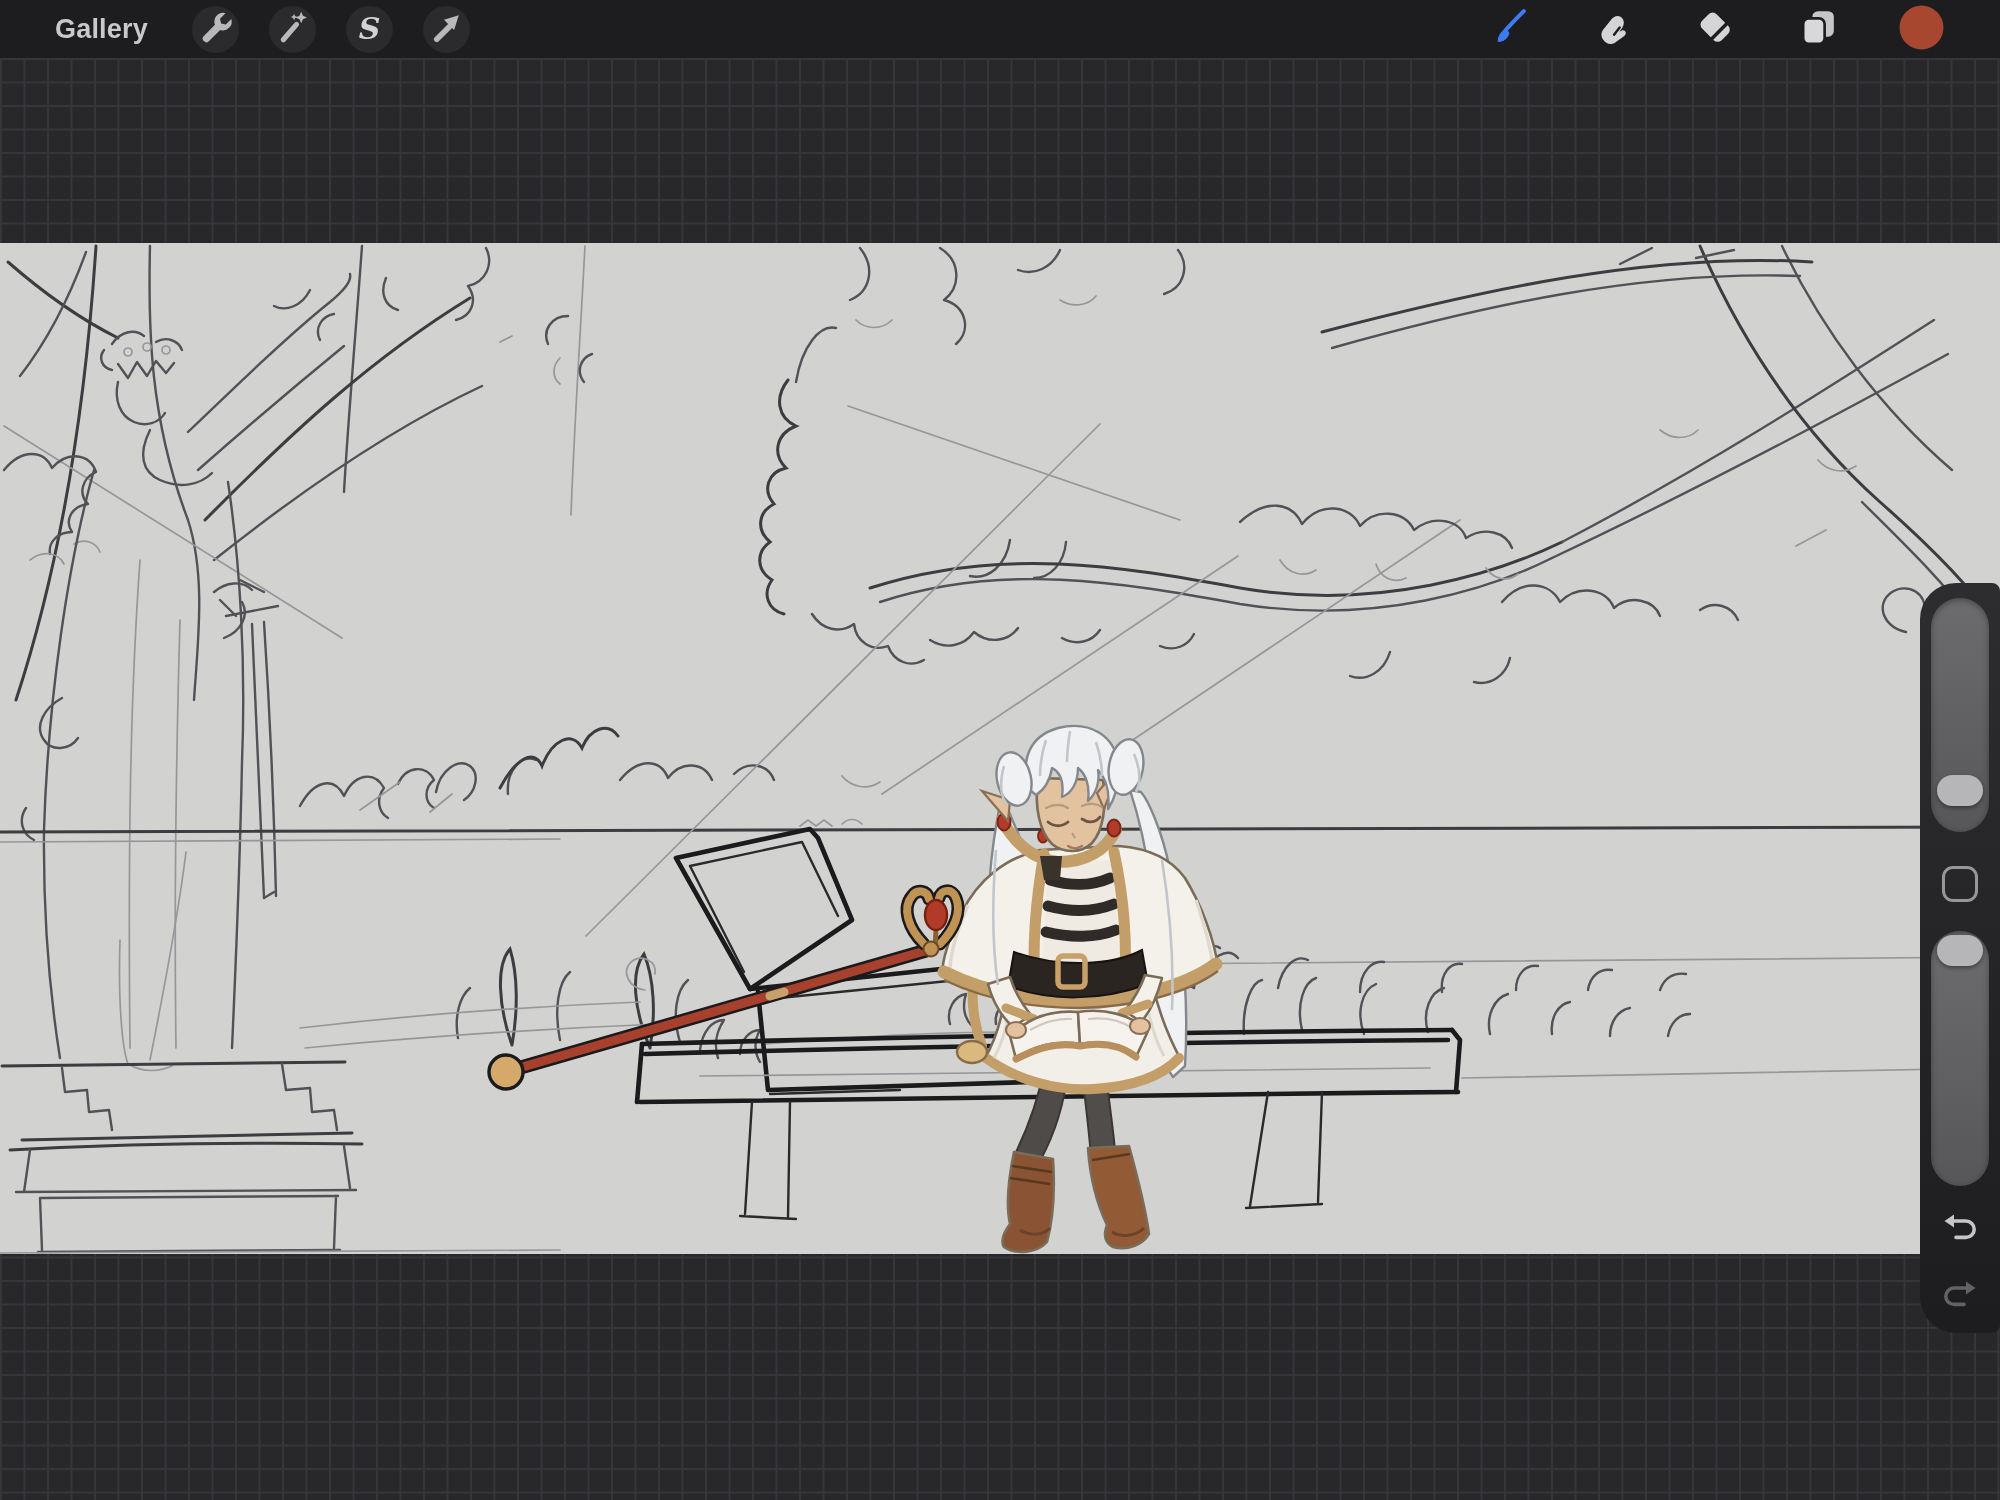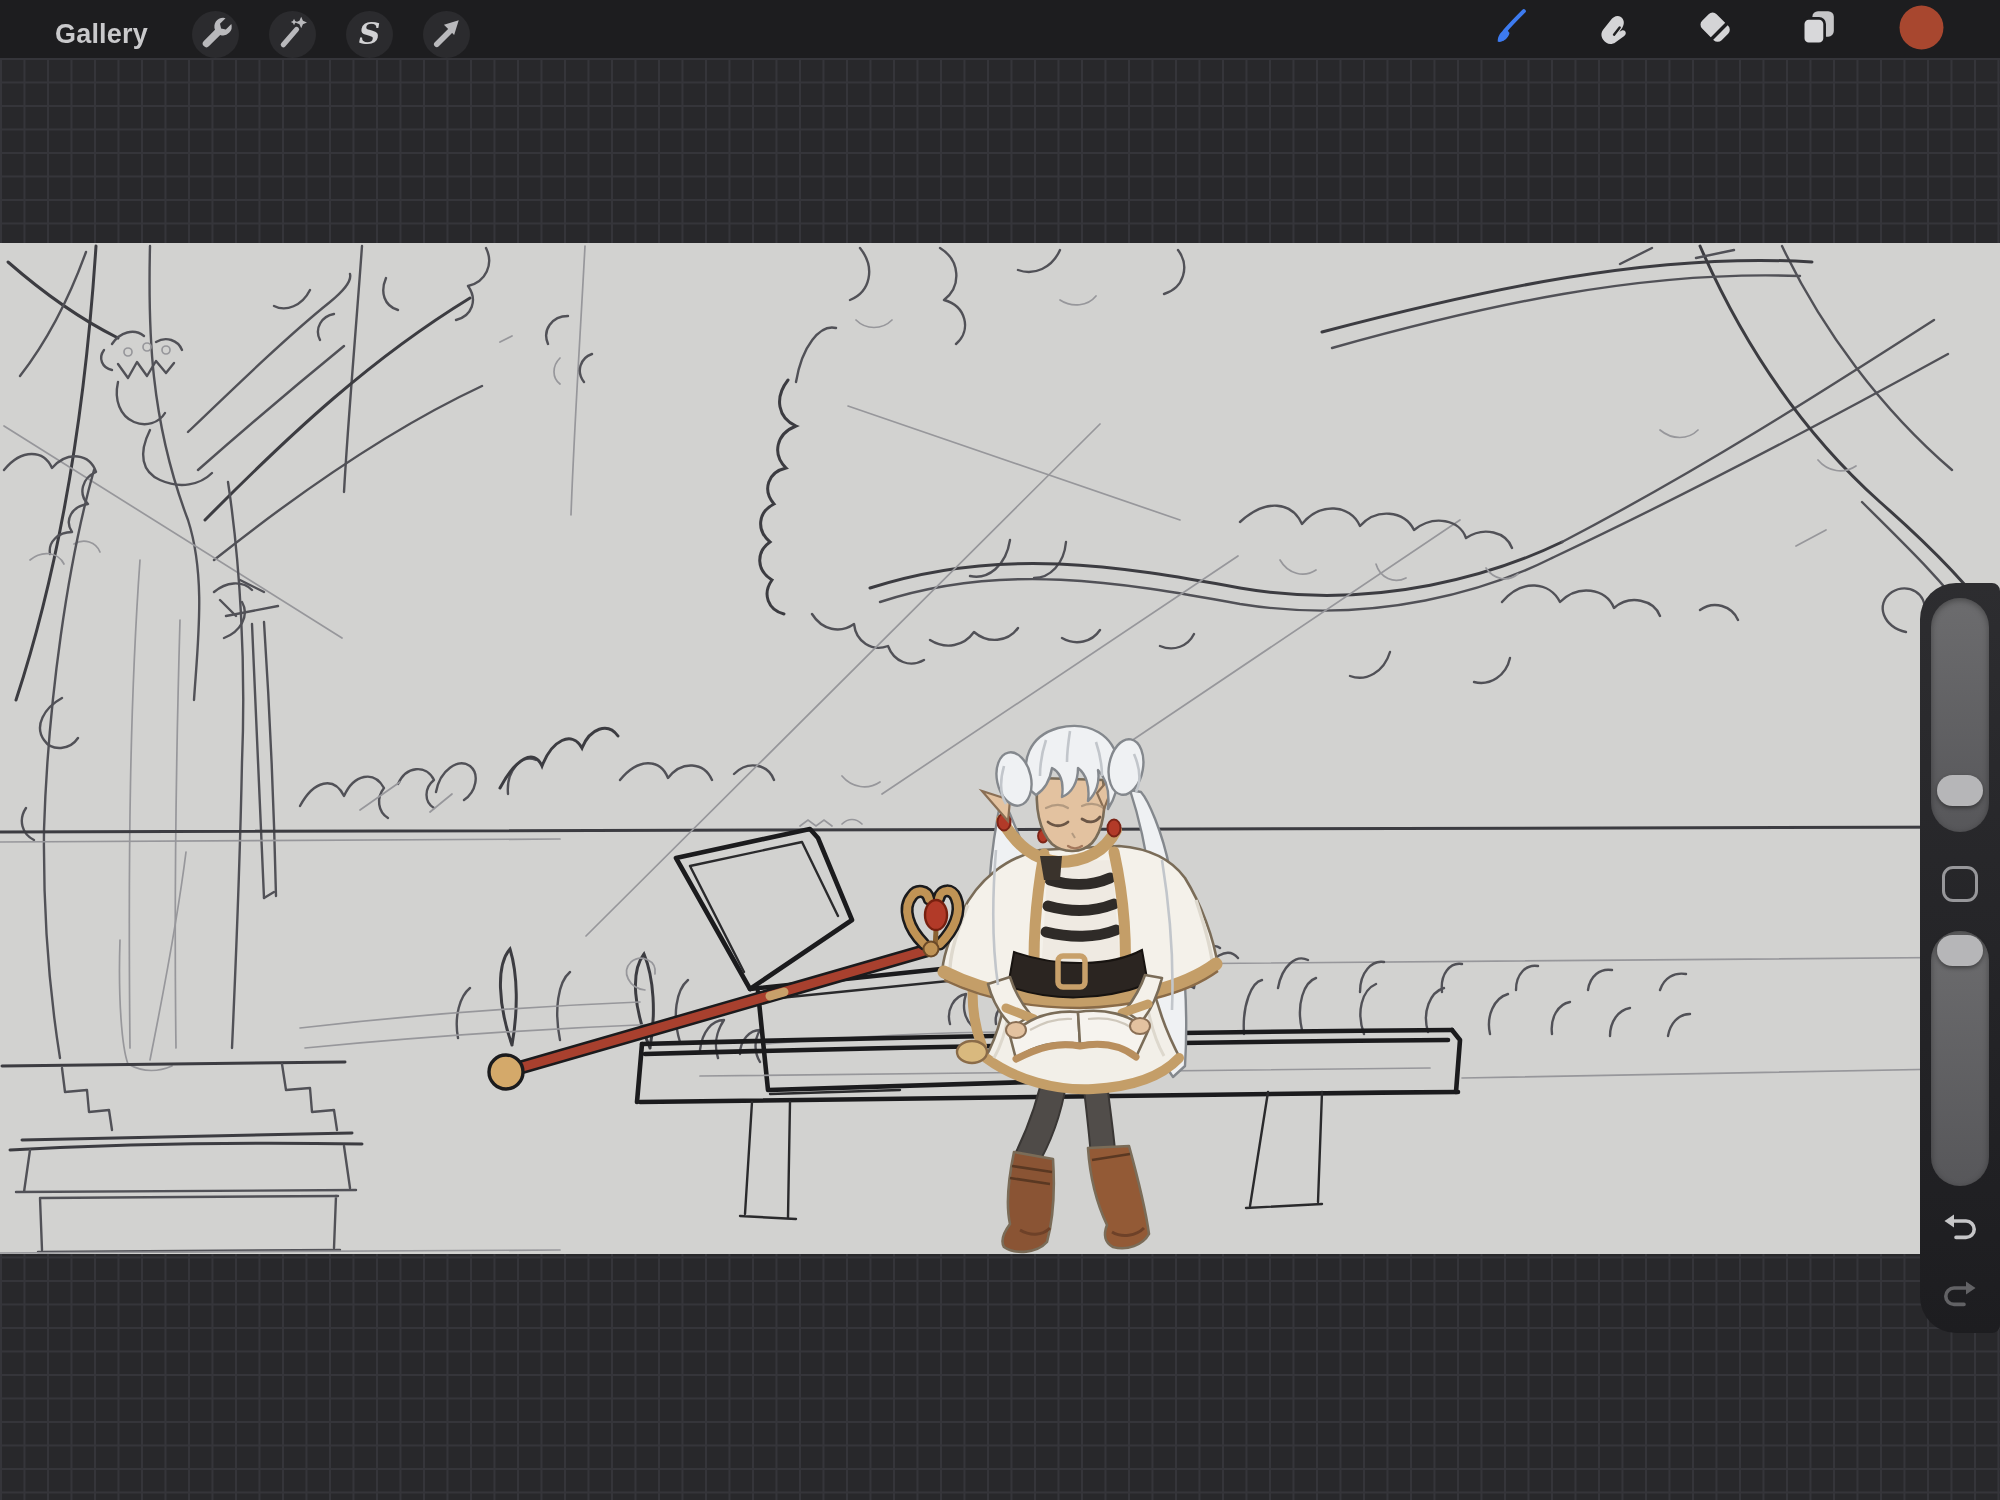--- a/index.html
+++ b/index.html
@@ -8,21 +8,21 @@
     background-color:#28282b;
     background-image:
       linear-gradient(#35353a 1.6px, transparent 1.6px),
       linear-gradient(90deg,#35353a 1.6px, transparent 1.6px);
     background-size:23.5px 23.5px;
     background-position:0 58px;
     position:relative;
   }
   
   .toolbar{position:absolute;left:0;top:0;width:2000px;height:58px;background:#1d1d1f;z-index:30;
-    display:flex;align-items:flex-end;}
+    display:flex;align-items:center;}
   .tb-left{display:flex;align-items:center;gap:30px;padding-left:55px;}
   .gallery{color:#c9c9cb;font-size:27px;font-weight:bold;letter-spacing:.2px;margin-right:14px;}
   .tool-circle{width:47px;height:47px;border-radius:50%;background:#2b2b2e;display:flex;
     align-items:center;justify-content:center;}
   .tb-right{position:absolute;right:55px;top:0;height:58px;display:flex;align-items:center;gap:56px;}
   .tb-right .glyph{width:47px;height:47px;display:flex;align-items:center;justify-content:center;}
   .s-letter{font-size:30px;font-weight:bold;font-style:italic;color:#d2d2d4;
     font-family:"DejaVu Serif","Liberation Serif",serif;transform:translateY(-1px);}
   
   .canvas{position:absolute;left:0;top:243px;width:2000px;height:1011px;background:#d2d2d0;z-index:5;}

